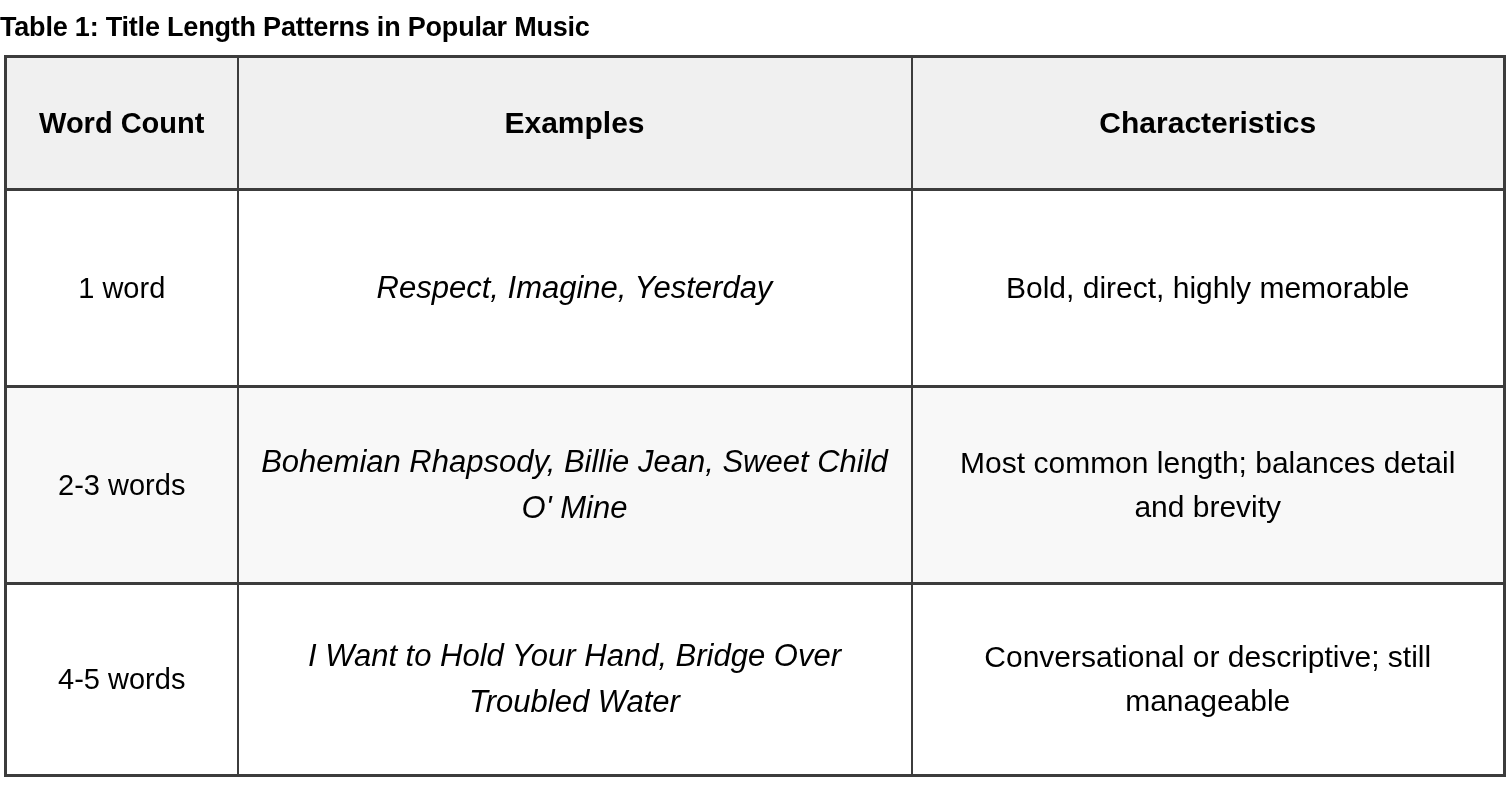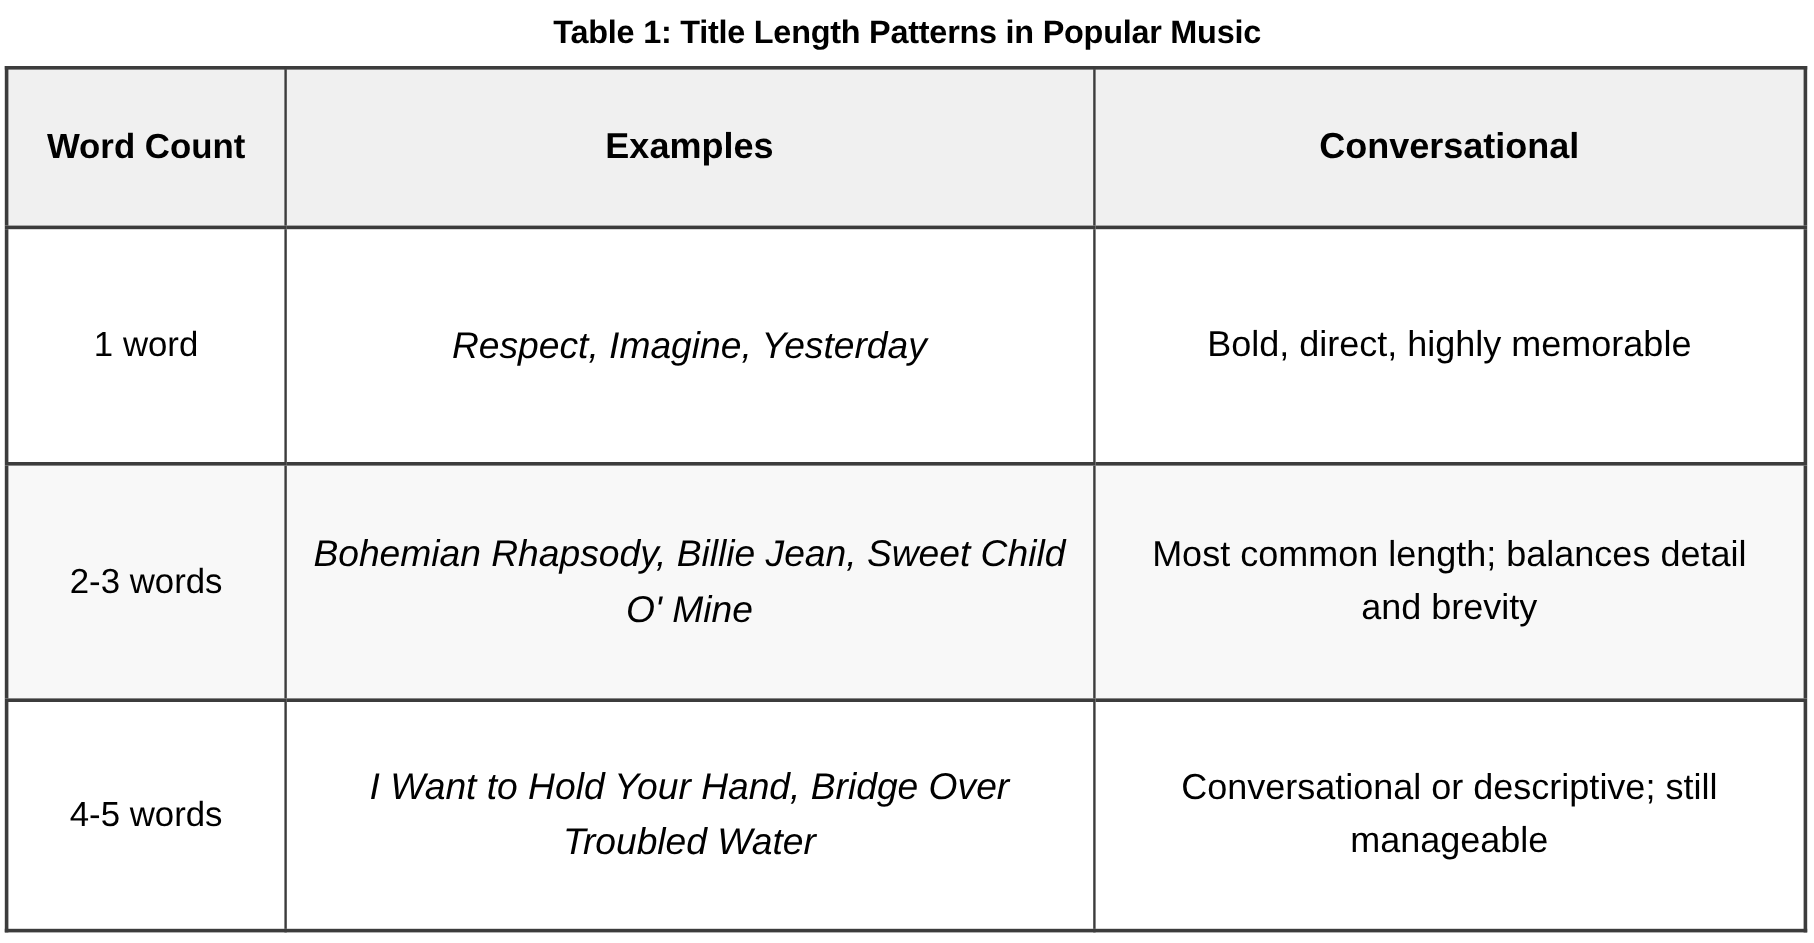--- a/index.html
+++ b/index.html
@@ -20,21 +20,21 @@
     width: 1512px;
     height: 786px;
     box-sizing: border-box;
   }
 
   .table-title {
     position: absolute;
     top: 10px;
     left: 0;
     width: 1512px;
-    text-align: center;
+    text-align: left;
     font-size: 27px;
     font-weight: bold;
     letter-spacing: -0.2px;
     line-height: 34px;
     color: #000000;
   }
 
   .table-wrap {
     position: absolute;
     left: 4px;
@@ -131,21 +131,21 @@
     <table class="data-table">
       <colgroup>
         <col class="c1">
         <col class="c2">
         <col class="c3">
       </colgroup>
       <thead>
         <tr>
           <th class="col-word-count">Word Count</th>
           <th class="col-examples">Examples</th>
-          <th class="col-characteristics">Conversational</th>
+          <th class="col-characteristics">Characteristics</th>
         </tr>
       </thead>
       <tbody>
         <tr class="row-odd r1">
           <td class="cell-count">1 word</td>
           <td class="cell-examples">Respect, Imagine, Yesterday</td>
           <td class="cell-characteristics">Bold, direct, highly memorable</td>
         </tr>
         <tr class="row-even r2">
           <td class="cell-count">2-3 words</td>

